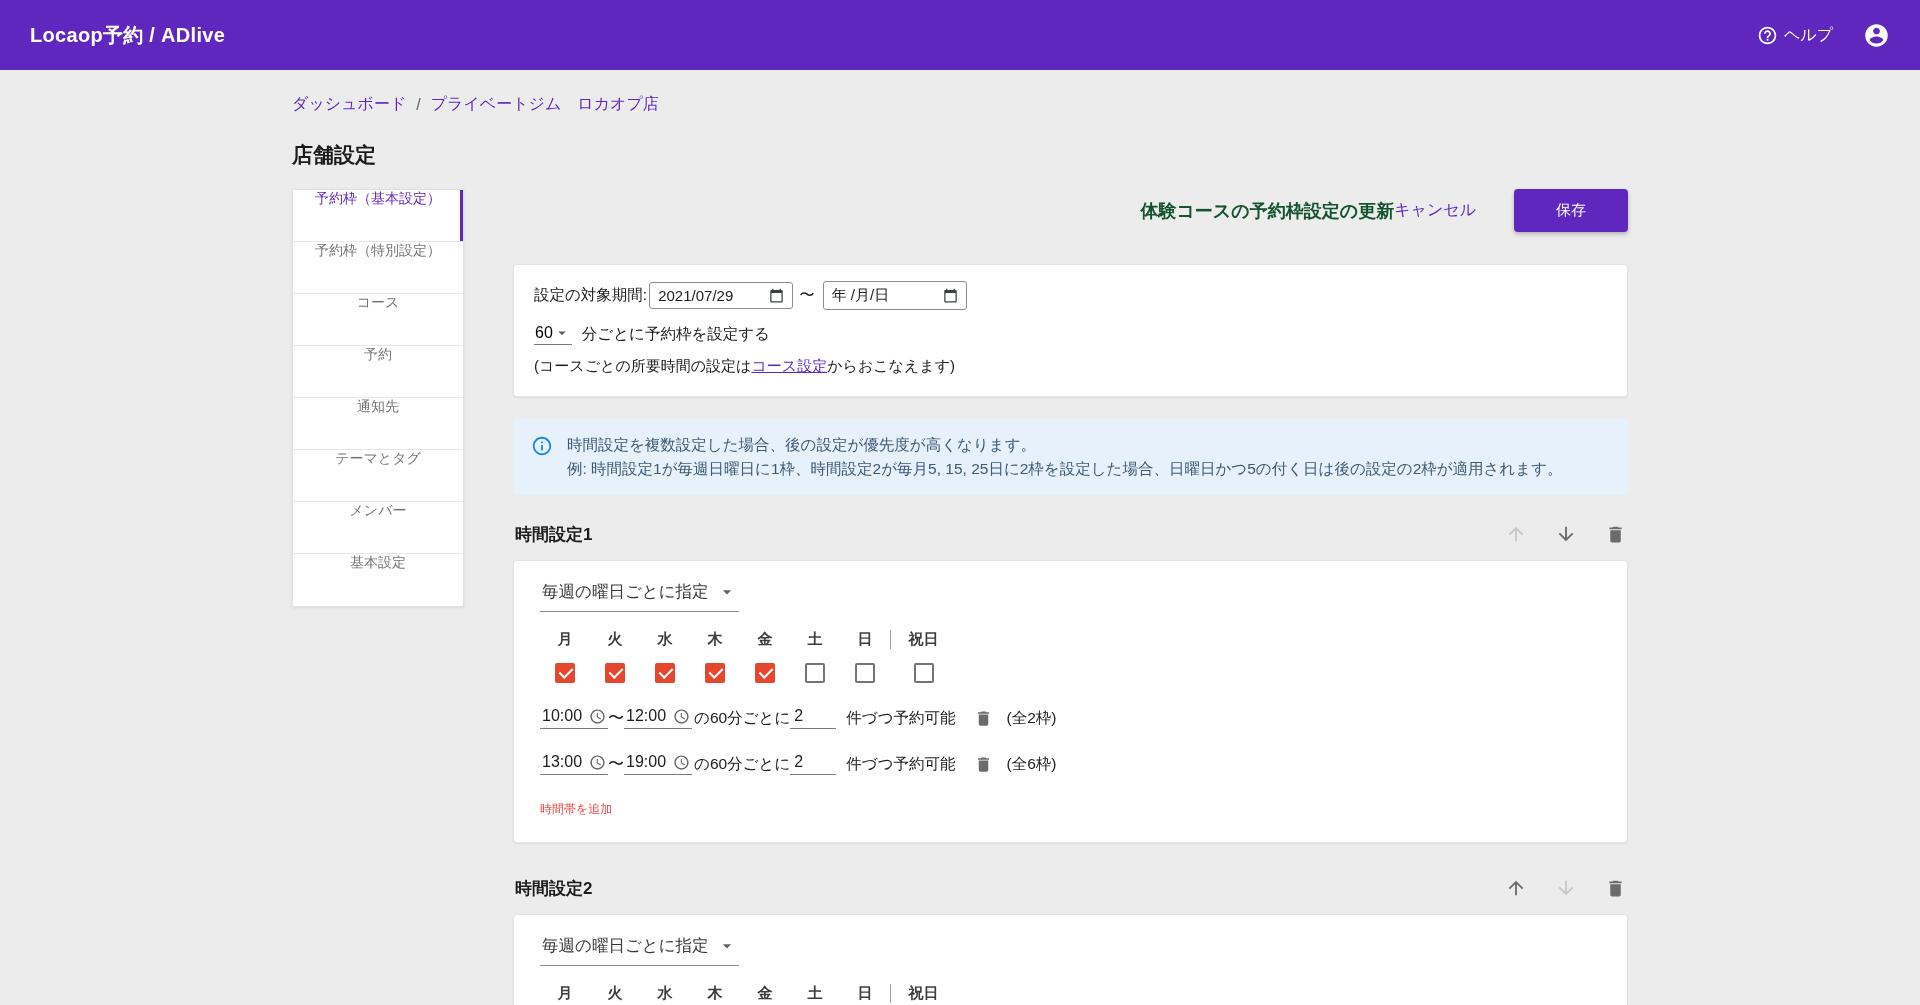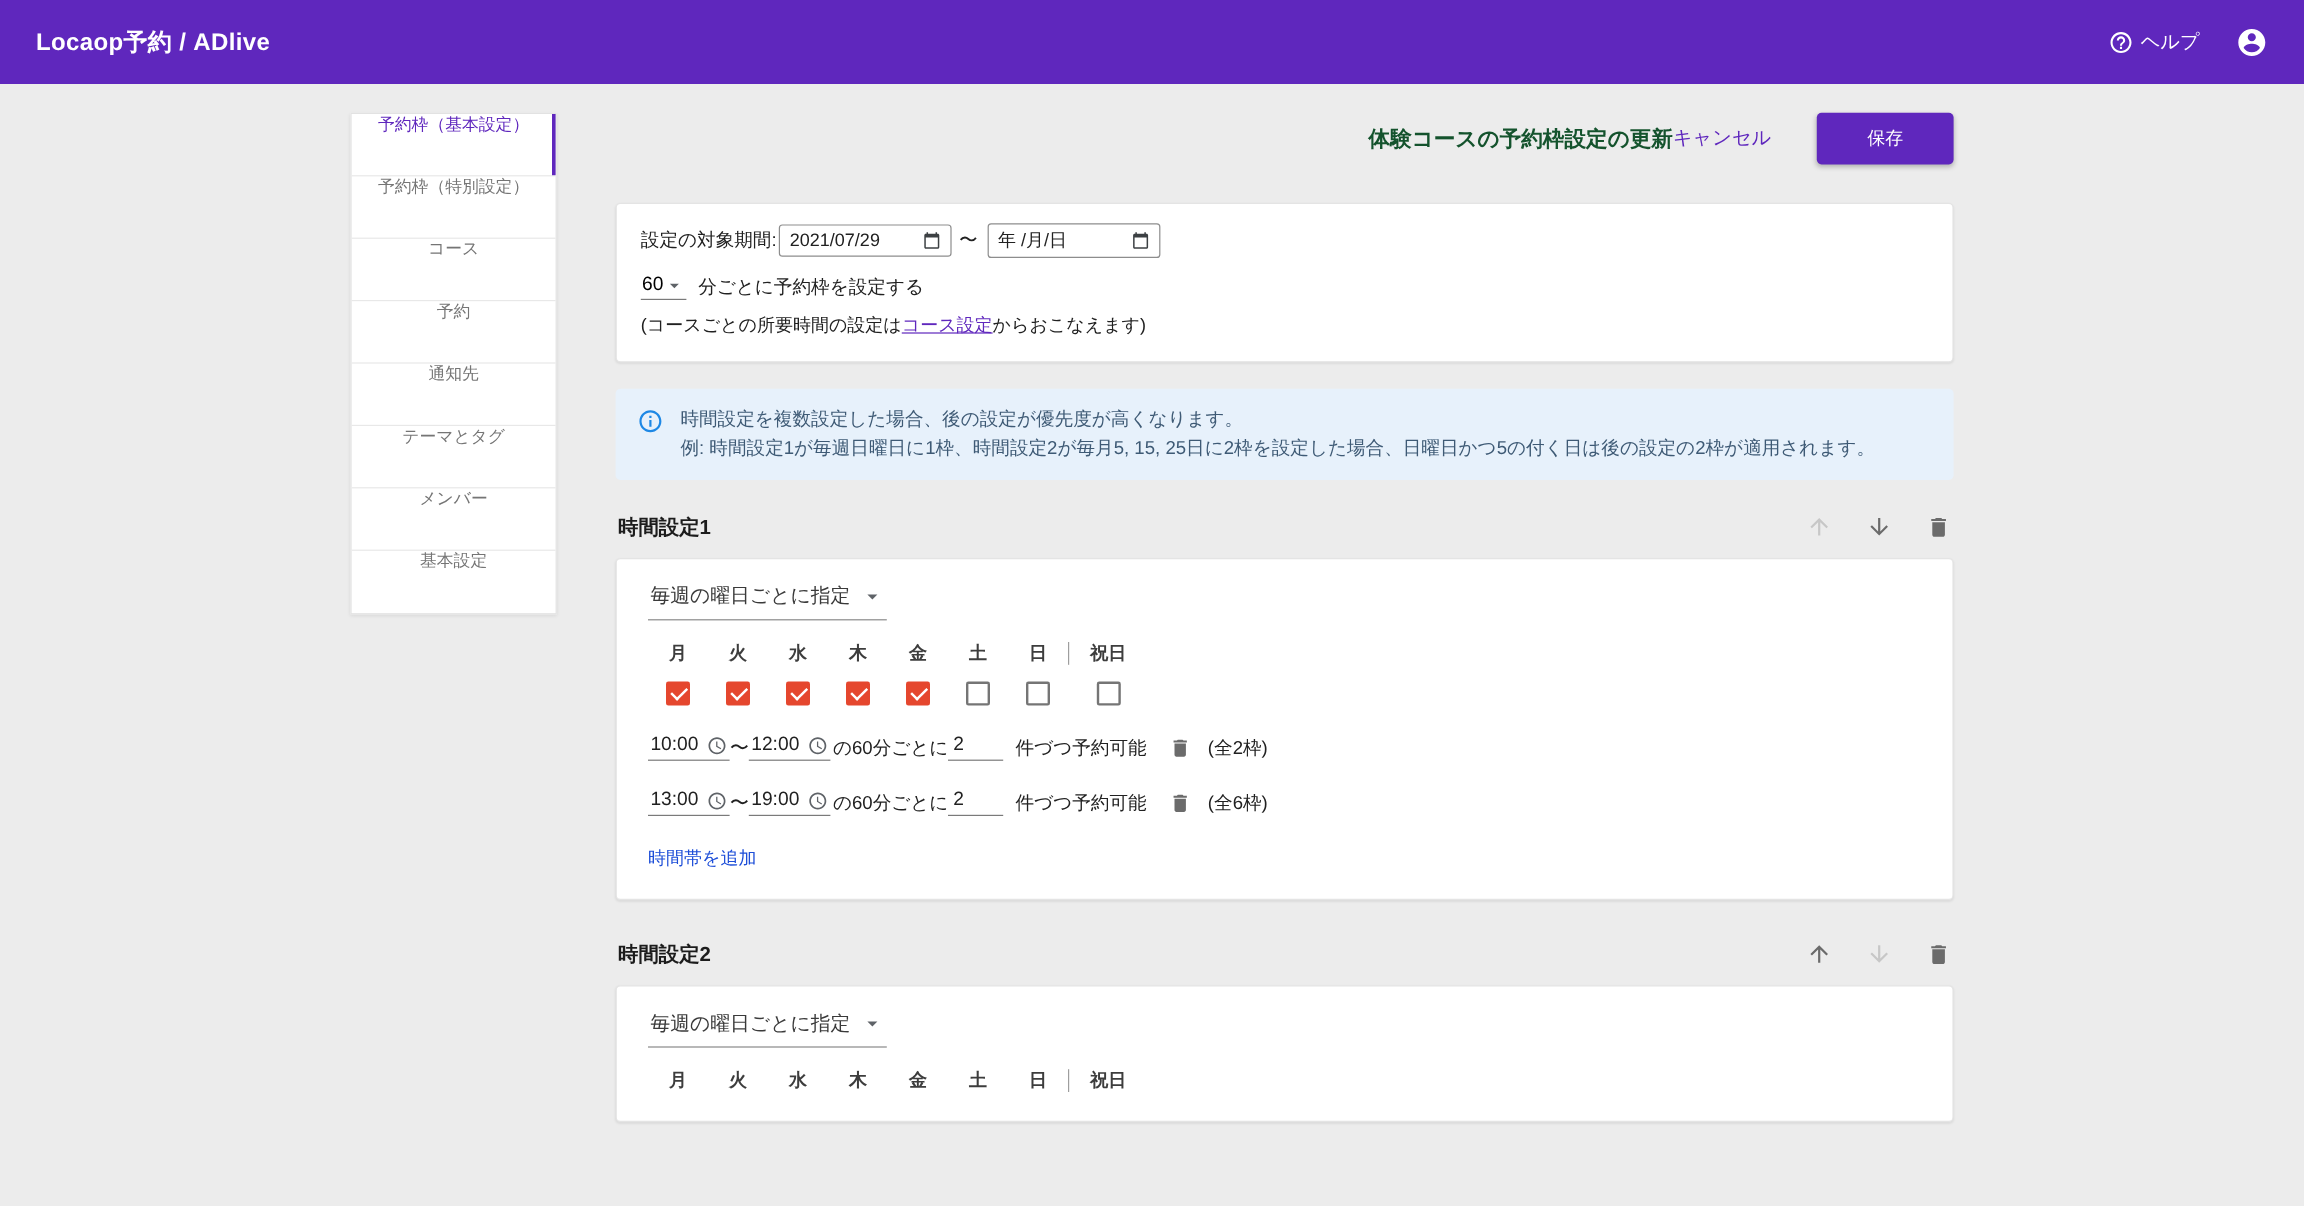--- a/index.html
+++ b/index.html
@@ -117,21 +117,21 @@
   .time-field svg { fill:#5f6368; }
   .row-mid { margin-left:2px; font-size:15.5px; }
   .count-field {
     width:46px; border-bottom:1px solid #7a7a7a; padding:0 4px 3px; margin-right:10px;
     font-size:16px; cursor:text;
   }
   .row-suffix { font-size:15.5px; }
   .row-trash { margin-left:18px; }
   .row-total { margin-left:14px; font-size:15.5px; }
 
-  .add-link { display:inline-block; color:#1d4ed8; font-size:15px; margin-top:26px; background:none; border:none; cursor:pointer; }
+  .add-link { display:inline-block; color:#ef4444; font-size:12px; margin-top:26px; background:none; border:none; cursor:pointer; }
 </style>
 </head>
 <body>
 
 <header class="topbar">
   <div class="topbar-title">Locaop予約 / ADlive</div>
   <div class="topbar-right">
     <button class="help-btn">
       <span style="display:flex;">
         <svg width="21" height="21" viewBox="0 0 24 24">
@@ -145,21 +145,27 @@
         <svg width="27" height="27" viewBox="0 0 24 24">
             <path d="M12 2C6.48 2 2 6.48 2 12s4.48 10 10 10 10-4.48 10-10S17.52 2 12 2zm0 3c1.66 0 3 1.34 3 3s-1.34 3-3 3-3-1.34-3-3 1.34-3 3-3zm0 14.2c-2.5 0-4.71-1.28-6-3.22.03-1.99 4-3.08 6-3.08 1.99 0 5.97 1.09 6 3.08-1.29 1.94-3.5 3.22-6 3.22z"></path>
           </svg>
       </span>
     </button>
   </div>
 </header>
 
 <div class="container">
 
-
+  <nav class="breadcrumb">
+    <a class="crumb">ダッシュボード</a>
+    <span class="crumb-sep">/</span>
+    <a class="crumb">プライベートジム　ロカオプ店</a>
+  </nav>
+
+  <h1 class="page-title">店舗設定</h1>
 
   <div class="layout">
 
     <aside class="sidebar">
       <div class="sidebar-item active">
           <span>予約枠（基本設定）</span>
         </div>
       <div class="sidebar-item">
           <span>予約枠（特別設定）</span>
         </div>

